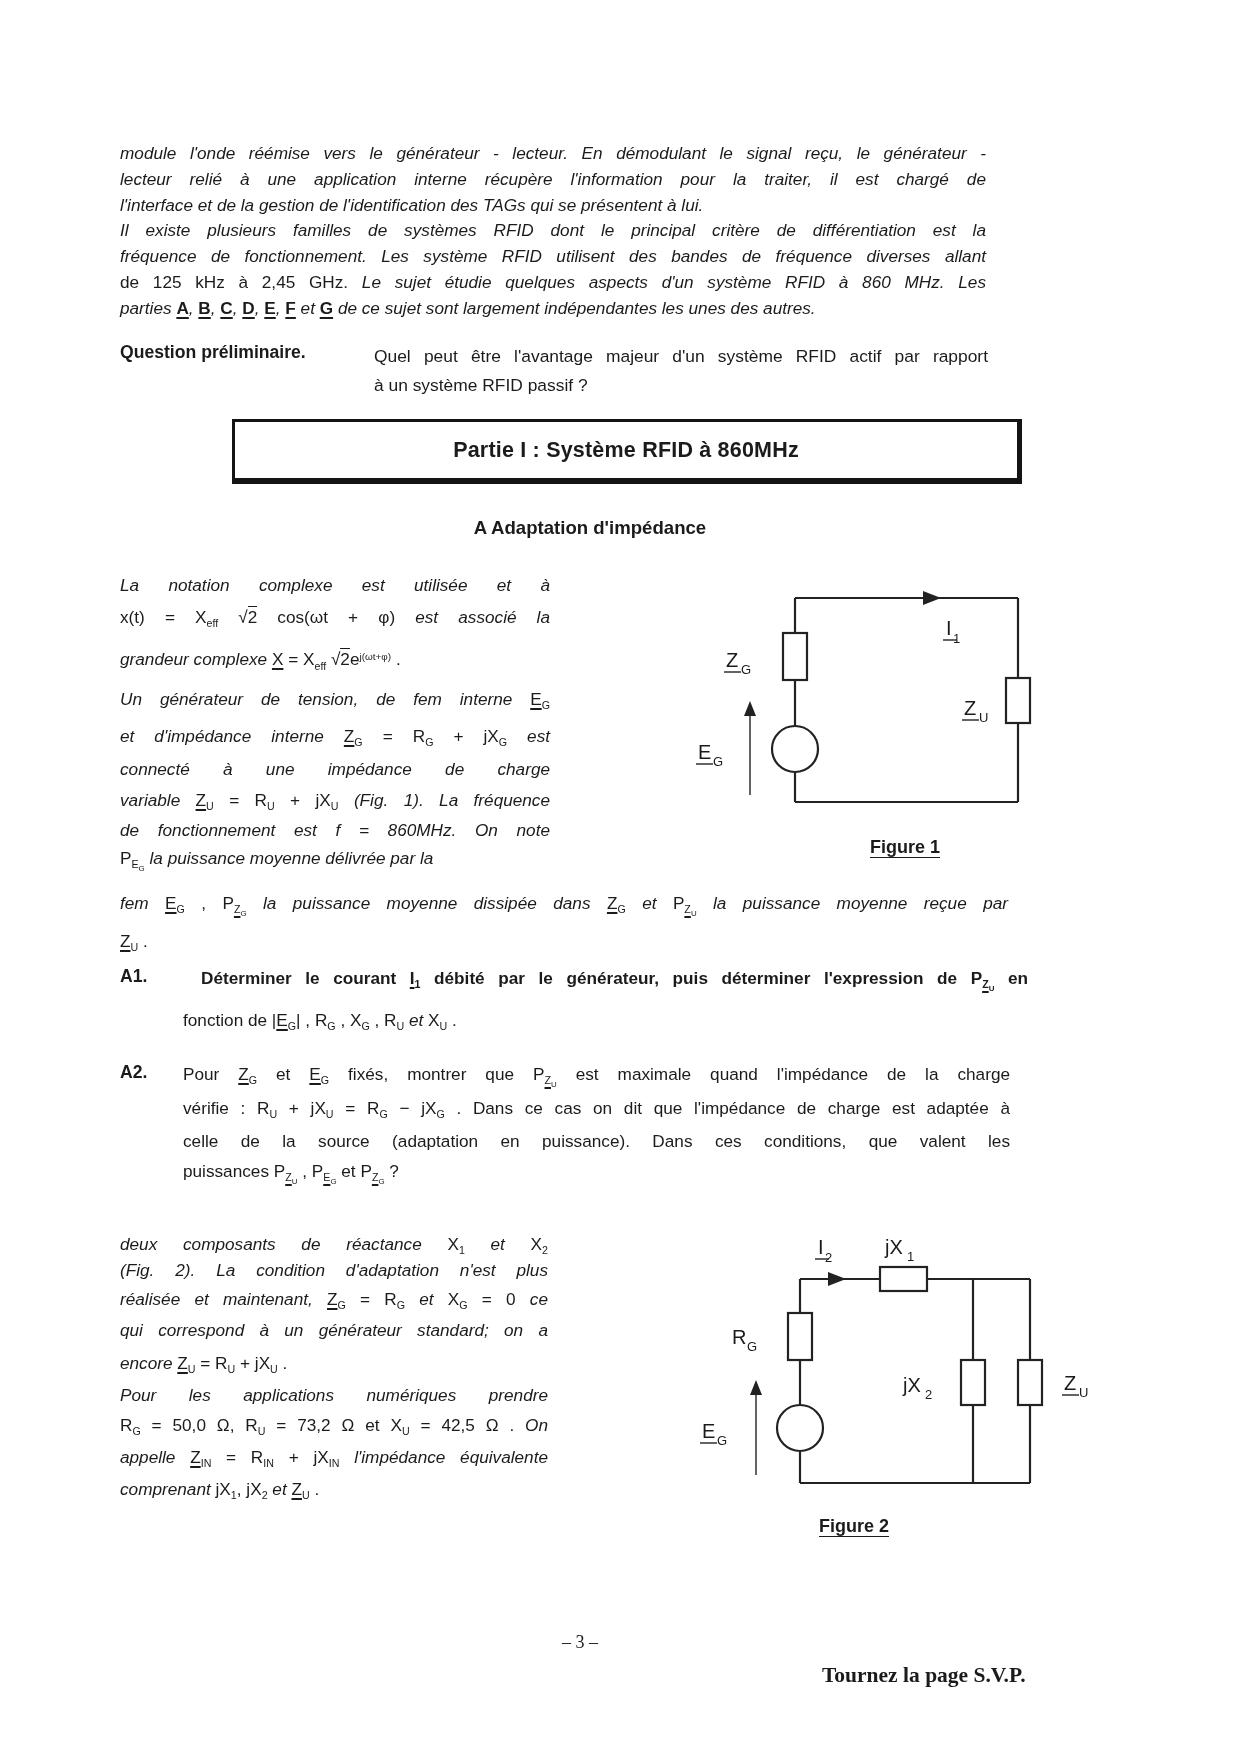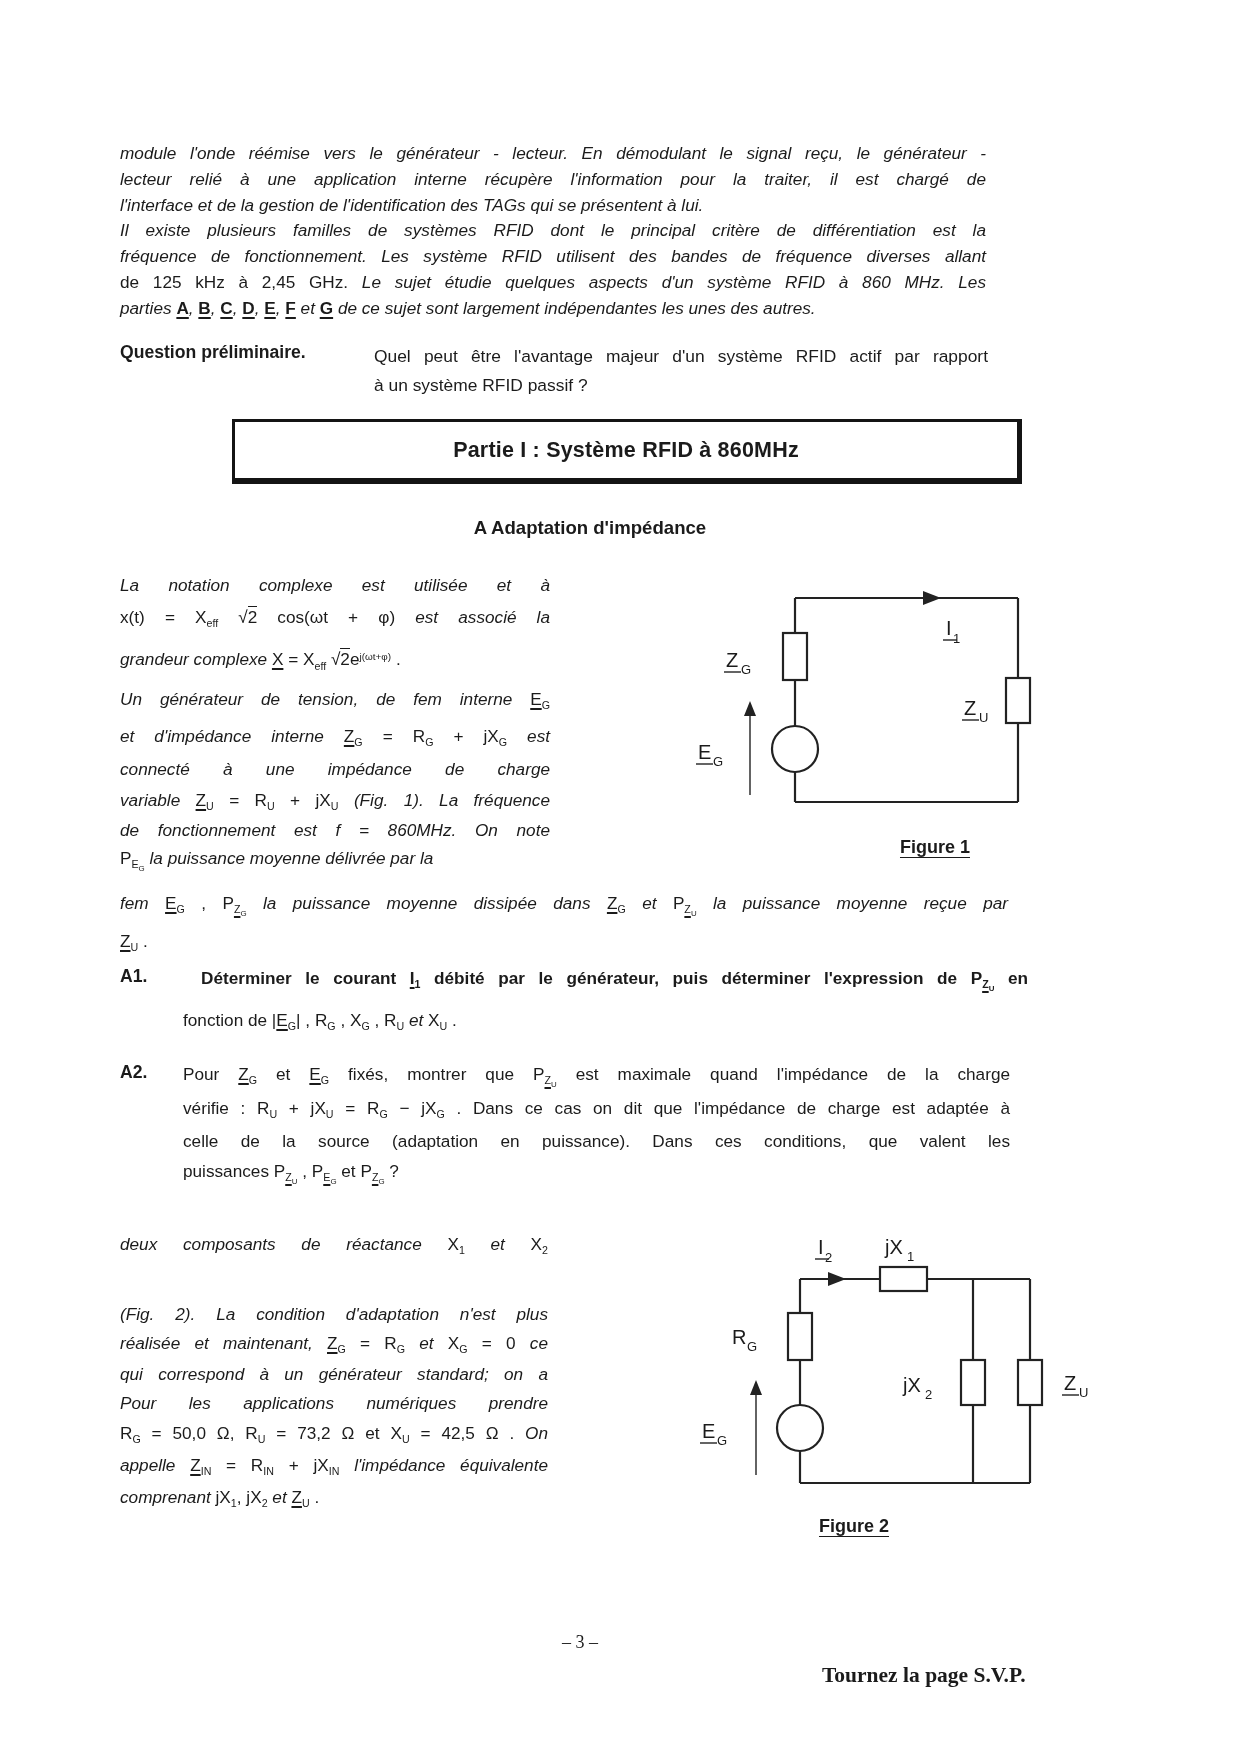--- a/index.html
+++ b/index.html
@@ -95,40 +95,41 @@
   <text class="main" x="326" y="80">I</text>
   <text class="sub" x="333" y="88">1</text>
   <line x1="323" y1="85" x2="337" y2="85" class="thin"></line>
   <text class="main" x="344" y="160">Z</text>
   <text class="sub" x="359" y="167">U</text>
   <line x1="342" y1="165" x2="359" y2="165" class="thin"></line>
   <text class="main" x="78" y="204">E</text>
   <text class="sub" x="93" y="211">G</text>
   <line x1="76" y1="209" x2="93" y2="209" class="thin"></line>
 </svg>
-<div class="abs figcap" style="left:840px;top:837px;width:130px;text-align:right;">Figure 1</div>
+<div class="abs figcap" style="left:840px;top:837px;width:130px;">Figure 1</div>
 
 <div class="abs para jl" style="left:120px;top:891px;width:888px;"><span class="it">fem </span><span class="un">E</span><span class="sb">G</span><span> , P</span><span class="un sb">Z</span><span class="sb2">G</span><span> </span><span class="it">la puissance moyenne dissipée dans </span><span class="un">Z</span><span class="sb">G</span><span> </span><span class="it">et</span><span> P</span><span class="un sb">Z</span><span class="sb2">U</span><span> </span><span class="it">la puissance moyenne reçue par</span></div>
 <div class="abs para" style="left:120px;top:929px;width:888px;"><span class="un">Z</span><span class="sb">U</span><span> .</span></div>
 
 <div class="abs lbl" style="left:120px;top:966px;">A1.</div>
 <div class="abs para jl" style="left:201px;top:966px;width:827px;font-weight:bold;"><span>Déterminer le courant </span><span class="un">I</span><span class="sb">1</span><span> débité par le générateur, puis déterminer l'expression de P</span><span class="un sb">Z</span><span class="sb2">U</span><span> en</span></div>
 <div class="abs para" style="left:183px;top:1008px;width:827px;"><span>fonction de |</span><span class="un">E</span><span class="sb">G</span><span>| , R</span><span class="sb">G</span><span> , X</span><span class="sb">G</span><span> , R</span><span class="sb">U</span><span> </span><span class="it">et</span><span> X</span><span class="sb">U</span><span> .</span></div>
 
 <div class="abs lbl" style="left:120px;top:1062px;">A2.</div>
 <div class="abs para jl" style="left:183px;top:1062px;width:827px;"><span>Pour </span><span class="un">Z</span><span class="sb">G</span><span> et </span><span class="un">E</span><span class="sb">G</span><span> fixés, montrer que P</span><span class="un sb">Z</span><span class="sb2">U</span><span> est maximale quand l'impédance de la charge</span></div>
 <div class="abs para jl" style="left:183px;top:1096px;width:827px;"><span>vérifie : R</span><span class="sb">U</span><span> + jX</span><span class="sb">U</span><span> = R</span><span class="sb">G</span><span> − jX</span><span class="sb">G</span><span> . Dans ce cas on dit que l'impédance de charge est adaptée à</span></div>
 <div class="abs para jl" style="left:183px;top:1129px;width:827px;"><span>celle de la source (adaptation en puissance). Dans ces conditions, que valent les</span></div>
 <div class="abs para" style="left:183px;top:1159px;width:827px;"><span>puissances P</span><span class="un sb">Z</span><span class="sb2">U</span><span> , P</span><span class="un sb">E</span><span class="sb2">G</span><span> et P</span><span class="un sb">Z</span><span class="sb2">G</span><span> ?</span></div>
 
 <div class="abs para" style="left:120px;top:1231px;width:428px;">
   <div class="line jl" style="height:26px;line-height:26px;"><span class="it">deux composants de réactance </span><span>X</span><span class="sb">1</span><span class="it"> et</span><span> X</span><span class="sb">2</span></div>
-  <div class="line jl" style="height:26px;line-height:26px;margin-top:44px;"><span class="it">(Fig. 2). La condition d'adaptation n'est plus</span></div>
+  <div class="line jl" style="height:26px;line-height:26px;"><span class="it">(Fig. 2). La condition d'adaptation n'est plus</span></div>
   <div class="line jl" style="height:32px;line-height:32px;"><span class="it">réalisée et maintenant, </span><span class="un">Z</span><span class="sb">G</span><span> = R</span><span class="sb">G</span><span class="it"> et </span><span>X</span><span class="sb">G</span><span> = 0 </span><span class="it">ce</span></div>
   <div class="line jl" style="height:30px;line-height:30px;"><span class="it">qui correspond à un générateur standard; on a</span></div>
+  <div class="line" style="height:36px;line-height:36px;"><span class="it">encore </span><span class="un">Z</span><span class="sb">U</span><span> = R</span><span class="sb">U</span><span> + jX</span><span class="sb">U</span><span> .</span></div>
   <div class="line jl" style="height:28px;line-height:28px;"><span class="it">Pour les applications numériques prendre</span></div>
   <div class="line jl" style="height:32px;line-height:32px;"><span>R</span><span class="sb">G</span><span> = 50,0 Ω,  R</span><span class="sb">U</span><span> = 73,2 Ω et X</span><span class="sb">U</span><span> = 42,5 Ω .  </span><span class="it">On</span></div>
   <div class="line jl" style="height:32px;line-height:32px;"><span class="it">appelle </span><span class="un">Z</span><span class="sb">IN</span><span> = R</span><span class="sb">IN</span><span> + jX</span><span class="sb">IN</span><span> </span><span class="it">l'impédance équivalente</span></div>
   <div class="line" style="height:32px;line-height:32px;"><span class="it">comprenant </span><span>jX</span><span class="sb">1</span><span>, jX</span><span class="sb">2</span><span> </span><span class="it">et </span><span class="un">Z</span><span class="sb">U</span><span> .</span></div>
 </div>
 
 <svg class="abs" style="left:660px;top:1232px;" width="465" height="260" viewBox="0 0 465 260">
   <line x1="140" y1="47" x2="370" y2="47"></line>
   <polygon points="168,40 186,47 168,54"></polygon>
   <rect x="220" y="35" width="47" height="24"></rect>

